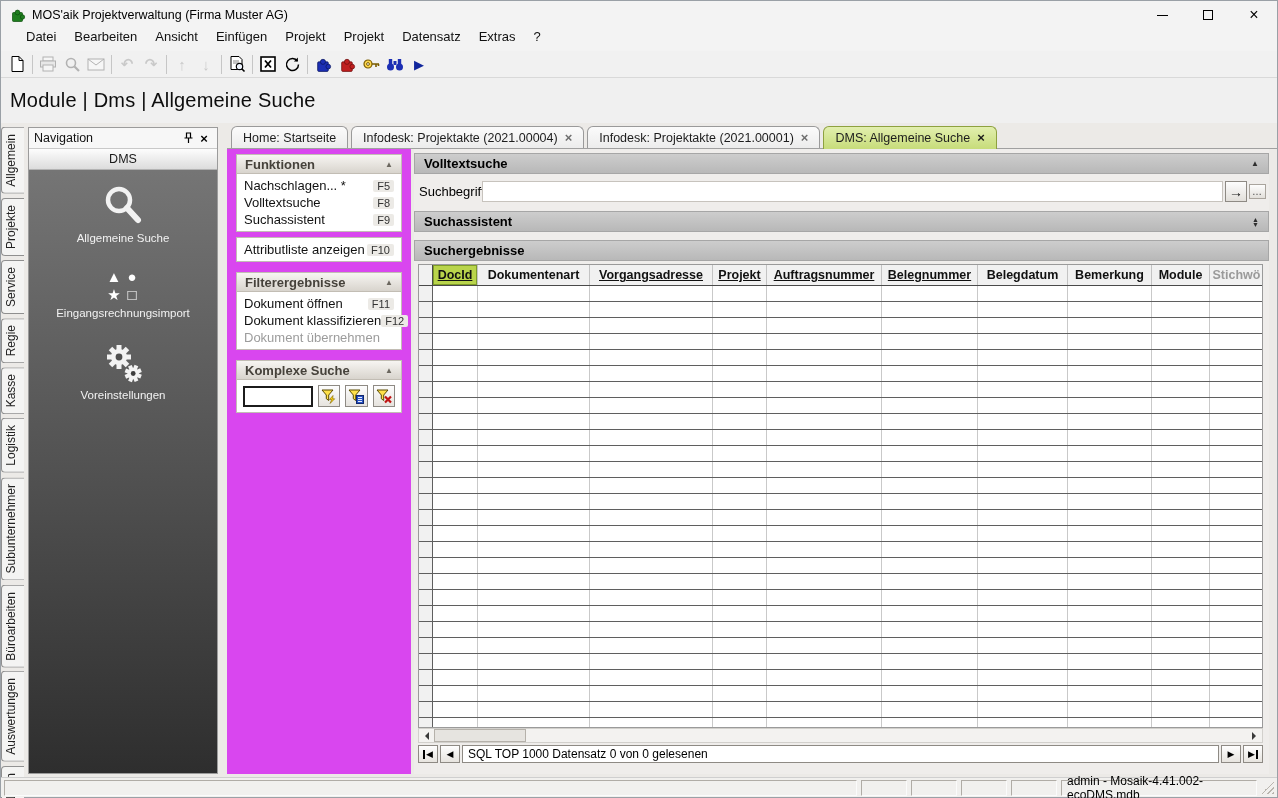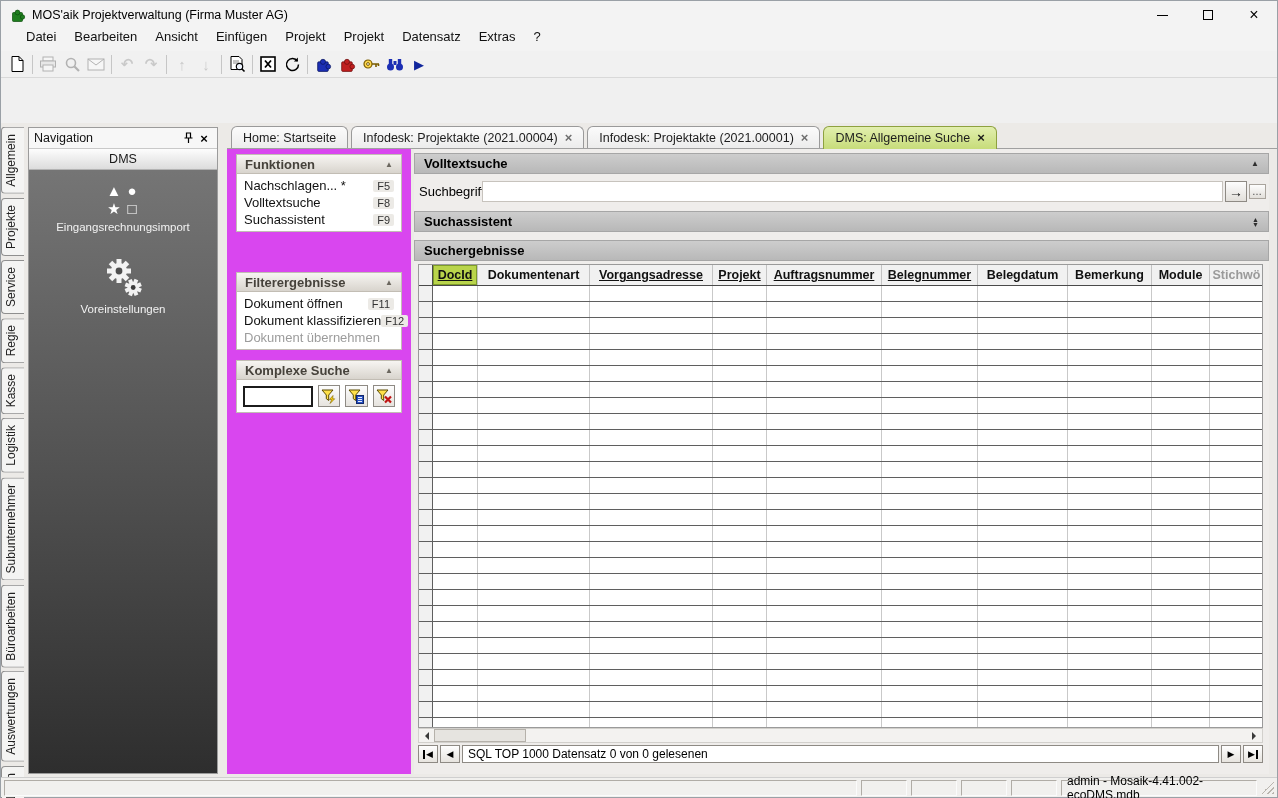--- a/index.html
+++ b/index.html
@@ -255,20 +255,21 @@
             <rect x="11.8" y="2" width="3.4" height="7"></rect>
             <rect x="7.5" y="4" width="3" height="4"></rect>
           </g>
         </svg>
     </div>
     <div class="tb">
         <span class="play">▶</span>
       </div>
   </div>
 
+  <div class="pagetitle">Module | Dms | Allgemeine Suche</div>
 
   <div class="main">
 
     <div class="sidetabs" id="sidetabs">
         <div class="stab">Allgemein</div>
         <div class="stab">Projekte</div>
         <div class="stab">Service</div>
         <div class="stab">Regie</div>
         <div class="stab">Kasse</div>
         <div class="stab">Logistik</div>
@@ -283,20 +284,27 @@
         <span class="nav-title">Navigation</span>
         <span class="hicon">
           <svg width="11" height="12" viewBox="0 0 11 12">
               <path d="M3.5 1h4v5h-4z M1.5 6h8 M5.5 6v5" fill="none" stroke="#000" stroke-width="1.2"></path>
             </svg>
         </span>
         <span class="hicon">×</span>
       </div>
       <div class="dms-bar">DMS</div>
       <div class="nav-body">
+        <div class="nav-item">
+          <svg width="46" height="46" viewBox="0 0 46 46">
+              <circle cx="19" cy="18" r="11" fill="none" stroke="#f2f2f2" stroke-width="4.5"></circle>
+              <line x1="27" y1="26" x2="38" y2="38" stroke="#f2f2f2" stroke-width="6" stroke-linecap="round"></line>
+            </svg>
+          <span class="nlabel">Allgemeine Suche</span>
+        </div>
         <div class="nav-item">
           <span class="shapes-grid">
             <span>▲</span>
               <span>●</span>
               <span>★</span>
               <span>□</span>
           </span>
           <span class="nlabel">Eingangsrechnungsimport</span>
         </div>
         <div class="nav-item">
@@ -357,20 +365,26 @@
             <div class="mitem">
               <span>Volltextsuche</span>
               <span class="key">F8</span>
             </div>
             <div class="mitem">
               <span>Suchassistent</span>
               <span class="key">F9</span>
             </div>
           </div>
         <div style="height:5px"></div>
+        <div class="mlist" id="funk-list2" style="border-top:1px solid #c2bdb4;">
+            <div class="mitem">
+              <span>Attributliste anzeigen</span>
+              <span class="key">F10</span>
+            </div>
+          </div>
       </div>
       <div class="mcard" style="top:123px;">
         <div class="mhdr">
           <span>Filterergebnisse</span>
             <span class="coll">▲</span>
         </div>
         <div class="mlist" id="filter-list">
             <div class="mitem">
               <span>Dokument öffnen</span>
               <span class="key">F11</span>

